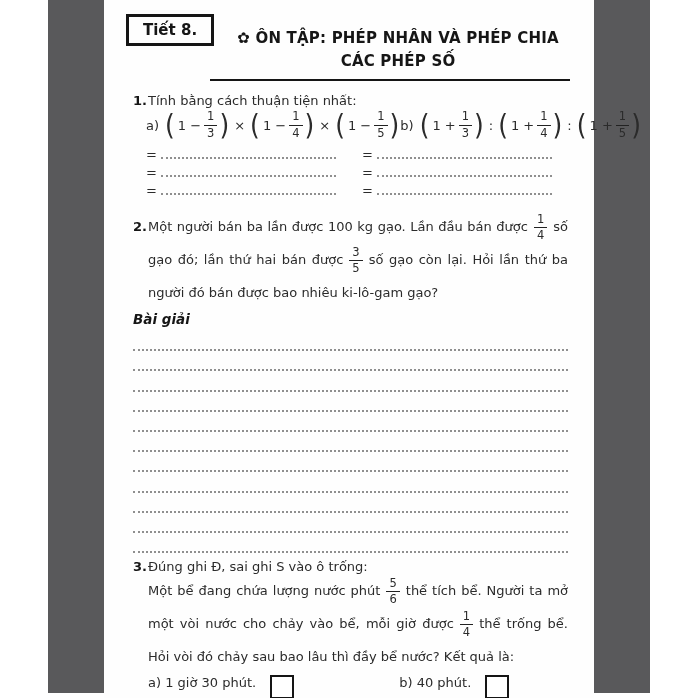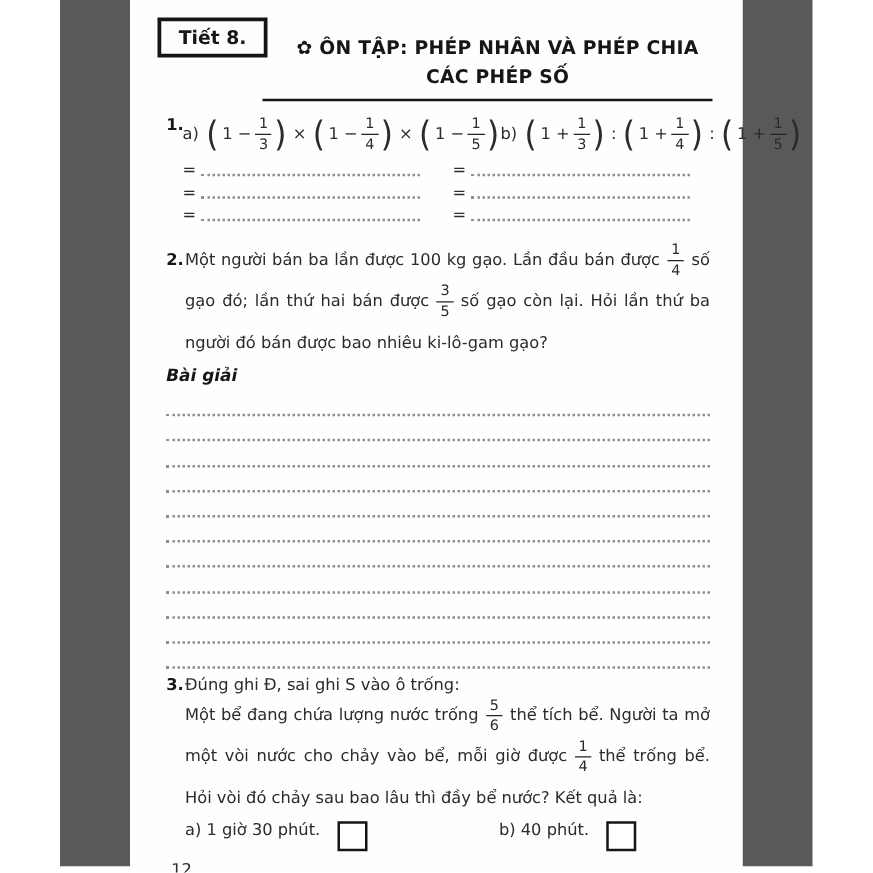--- a/index.html
+++ b/index.html
@@ -70,21 +70,21 @@
   <div class="header">
     <div class="badge">Tiết 8.</div>
     <div class="title">
       <div>✿ ÔN TẬP: PHÉP NHÂN VÀ PHÉP CHIA</div>
       <div>CÁC PHÉP SỐ</div>
     </div>
   </div>
   <div class="title-rule"></div>
 
   <div class="qpara">
-    <b class="qnum">1.</b>
+    <b class="qnum">1.</b><span>Tính bằng cách thuận tiện nhất:</span>
   </div>
 
   <div class="exprrow">
     <div class="expr expr-a">
       <span class="plabel">a)</span>
       <span class="paren">(</span>
         <span class="pre">1 −</span>
         <span class="frac">
           <span class="fnum">1</span>
           <span class="fden">3</span>
@@ -188,21 +188,21 @@
       <div class="dotline"></div>
       <div class="dotline"></div>
       <div class="dotline"></div>
       <div class="dotline"></div>
     </div>
 
   <div class="qpara" style="margin-top:6px">
     <b class="qnum">3.</b><span>Đúng ghi Đ, sai ghi S vào ô trống:</span>
   </div>
   <div class="qpara justified" style="margin-top:0">
-    <span>Một bể đang chứa lượng nước trống</span><span class="ifrac">
+    <span>Một bể đang chứa lượng nước phút</span><span class="ifrac">
         <span class="fnum">5</span>
         <span class="fden">6</span>
       </span><span>thể tích bể. Người ta mở một vòi nước cho chảy vào bể, mỗi giờ được</span><span class="ifrac">
         <span class="fnum">1</span>
         <span class="fden">4</span>
       </span><span>thể trống bể. Hỏi vòi đó chảy sau bao lâu thì đầy bể nước? Kết quả là:</span>
   </div>
 
   <div class="optrow">
     <span>a) 1 giờ 30 phút.</span>

